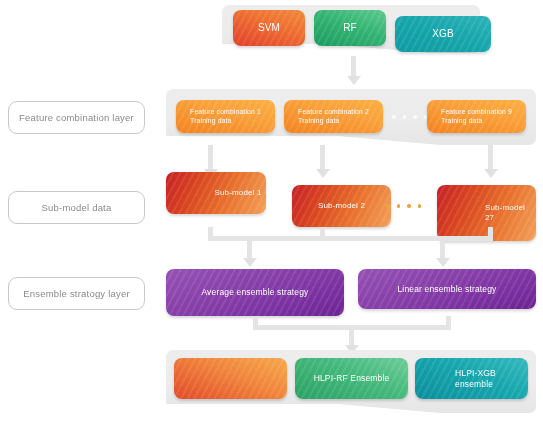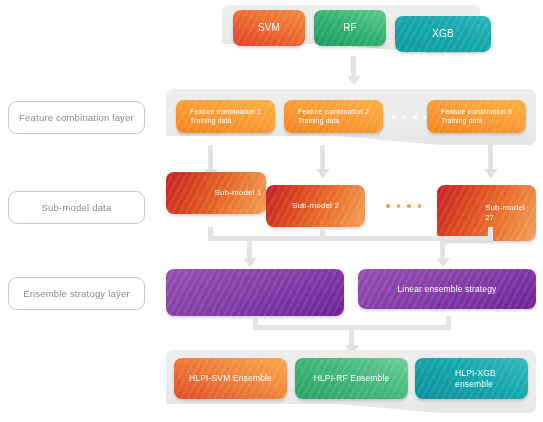--- a/index.html
+++ b/index.html
@@ -165,21 +165,21 @@
 
   <div class="layer-label" style="left:8px; top:191px; width:137px; height:33px;">
     <span>Sub-model data</span>
   </div>
 
   <div class="node n-sub" style="left:166px; top:172px; width:100px; height:42px; font-size:8px;padding-left:44px;">
     <span class="stripes"></span>
     <span class="lbl">Sub-model 1</span>
   </div>
 
-  <div class="node n-sub" style="left:266px; top:185px; width:99px; height:42px; font-size:8px;">
+  <div class="node n-sub" style="left:292px; top:185px; width:99px; height:42px; font-size:8px;">
     <span class="stripes"></span>
     <span class="lbl">Sub-model 2</span>
   </div>
 
   <div class="dots orange" style="left:386px; top:204px;">
     <i></i>
     <i></i>
     <i></i>
     <i></i>
   </div>
@@ -199,39 +199,39 @@
 
   <div class="vline" style="left:440px; top:236px; height:22px;"></div>
   <div class="arrow" style="left:435.5px; top:258px;"></div>
 
   <div class="layer-label" style="left:8px; top:277px; width:137px; height:33px;">
     <span>Ensemble stratogy layer</span>
   </div>
 
   <div class="node n-purple" style="left:166px; top:269px; width:178px; height:47px; font-size:8.5px;">
     <span class="stripes"></span>
+    <span class="lbl">Average ensemble strategy</span>
   </div>
 
   <div class="node n-purple" style="left:358px; top:269px; width:178px; height:40px; font-size:8.5px;">
     <span class="stripes"></span>
     <span class="lbl">Linear ensemble  strategy</span>
   </div>
 
   <div class="vline" style="left:253px; top:316px; height:11px;"></div>
   <div class="vline" style="left:446px; top:316px; height:11px;"></div>
   <div class="hline" style="left:253px; top:325px; width:198px;"></div>
 
   <div class="vline" style="left:349px; top:325px; height:20px;"></div>
   <div class="arrow" style="left:344.5px; top:345px;"></div>
 
   <div class="panel skew-bottom" style="left:166px; top:350px; width:370px; height:63px;"></div>
 
   <div class="node n-out-svm" style="left:174px; top:358px; width:113px; height:41px; font-size:8.5px;">
     <span class="stripes"></span>
-    <span class="lbl">HLPI-SVM Ensemble</span>
   </div>
 
   <div class="node n-out-rf" style="left:295px; top:358px; width:113px; height:41px; font-size:8.5px;">
     <span class="stripes"></span>
     <span class="lbl">HLPI-RF Ensemble</span>
   </div>
 
   <div class="node n-out-xgb" style="left:415px; top:358px; width:113px; height:41px; font-size:8.5px;padding-left:36px;">
     <span class="stripes"></span>
     <span class="lbl">HLPI-XGB ensemble</span>

